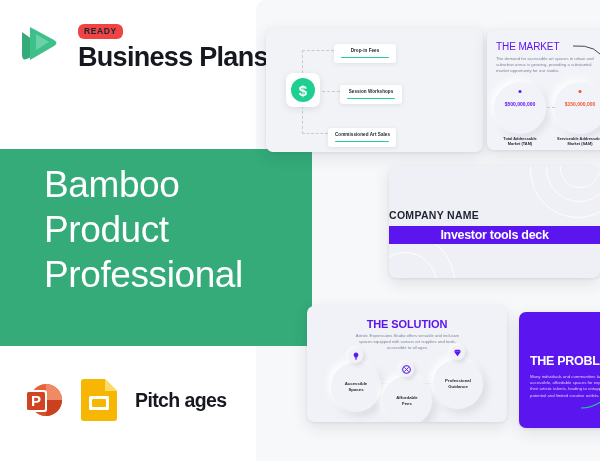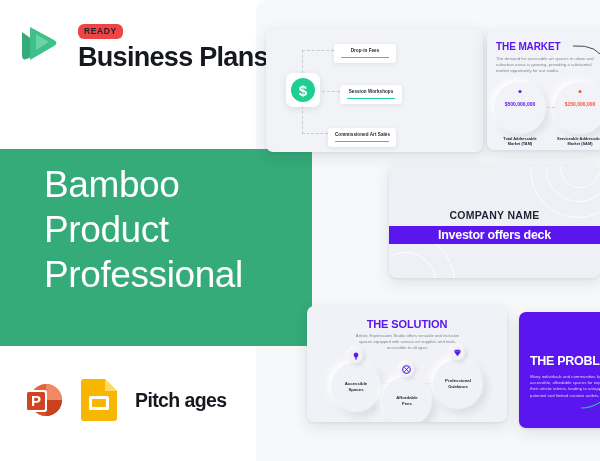--- a/index.html
+++ b/index.html
@@ -125,21 +125,21 @@
   }
   #bm-chip-0 { left: 68px; top: 16px; width: 62px; }
   #bm-chip-1 { left: 74px; top: 57px; width: 62px; }
   #bm-chip-2 { left: 62px; top: 100px; width: 68px; }
   .bm-dash { position: absolute; border-color: #c3c8d4; }
 
   
   #card-market { left: 487px; top: 30px; width: 128px; height: 120px; background: #f2f3f8; }
   .mk-title {
     position: absolute; left: 9px; top: 11px;
-    color: #5b16f0; font-size: 10px; font-weight: 700; letter-spacing: -0.1px;
+    color: #5b16f0; font-size: 10px; font-weight: 400; letter-spacing: -0.1px;
   }
   .mk-body {
     position: absolute; left: 9px; top: 26px; width: 101px;
     color: #7e8597; font-size: 4.3px; line-height: 6.2px;
   }
   .mk-circles { position: absolute; left: 7px; top: 52px; display: flex; gap: 8px; }
   .mk-circle {
     position: relative; width: 52px; height: 52px; border-radius: 50%;
     background: #f2f3f8;
     box-shadow: -3px -3px 7px rgba(255,255,255,0.95), 3px 3px 8px rgba(26,32,56,0.10);
@@ -152,21 +152,21 @@
   .mk-cap {
     position: absolute; left: -2px; width: 56px; top: 54px; text-align: center;
     color: #1d2330; font-size: 3.9px; font-weight: 700; line-height: 5.2px;
   }
 
   
   #card-pitch { left: 389px; top: 166px; width: 211px; height: 112px; background: #eef0f6; }
   .pitch-rings { position: absolute; inset: 0; overflow: hidden; }
   .ring { position: absolute; border-radius: 50%; border: 1.5px solid rgba(255,255,255,0.85); }
   .pitch-company {
-    position: absolute; left: 0; right: 0; top: 43px; text-align: center;
+    position: absolute; left: 0; right: 0; top: 43px; 
     color: #1d2330; font-size: 10.5px; font-weight: 700; letter-spacing: 0.3px;
   }
   .pitch-band {
     position: absolute; left: 0; right: 0; top: 60px; height: 18px;
     background: #5b16f0; display: flex; align-items: center; justify-content: center;
   }
   .pitch-band span { color: #ffffff; font-size: 12.5px; font-weight: 700; letter-spacing: -0.3px; }
 
   
   #card-solution { left: 307px; top: 306px; width: 200px; height: 116px; background: #f1f2f7; }
@@ -314,21 +314,21 @@
   <div class="card" id="card-pitch">
     <div class="pitch-rings">
       <div class="ring" style="width:96px;height:96px;right:-26px;top:-44px"></div>
       <div class="ring" style="width:66px;height:66px;right:-12px;top:-30px"></div>
       <div class="ring" style="width:40px;height:40px;right:0px;top:-18px"></div>
       <div class="ring" style="width:96px;height:96px;left:-30px;bottom:-52px"></div>
       <div class="ring" style="width:64px;height:64px;left:-16px;bottom:-38px"></div>
     </div>
     <div class="pitch-company">COMPANY NAME</div>
     <div class="pitch-band">
-      <span>Investor offers deck</span>
+      <span>Investor tools deck</span>
     </div>
   </div>
 
   <div class="card" id="card-solution">
     <div class="sol-title">THE SOLUTION</div>
     <div class="sol-body">Artistic Expressions Studio offers versatile and inclusive spaces equipped with various art supplies and tools, accessible to all ages.</div>
 
     <div class="sol-link" style="left:64px;top:68px;width:26px;border-bottom-left-radius:10px;"></div>
     <div class="sol-link" style="left:110px;top:68px;width:26px;border-bottom-right-radius:10px;"></div>
 

